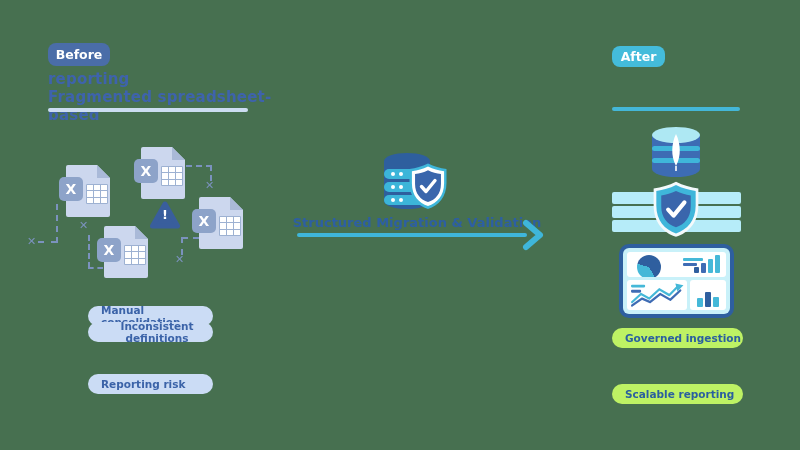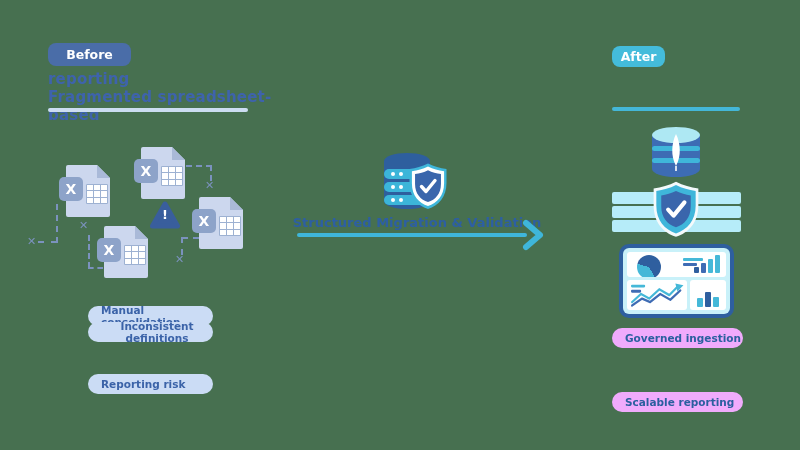--- a/index.html
+++ b/index.html
@@ -17,21 +17,21 @@
   }
   .title { font-weight:bold; font-size:15px; line-height:18px; color:#3e63ac; letter-spacing:.2px; }
   .rule { height:4px; border-radius:2px; }
 
   
   .pill {
     display:flex; align-items:center; height:20px; border-radius:10px;
     font-size:10.5px; font-weight:bold; padding-left:13px; box-sizing:border-box;
   }
   .pill-left  { background:#cbdcf5; color:#3b63a8; width:125px; }
-  .pill-right { background:#f0abfc; color:#2a5f9f; width:131px; }
+  .pill-right { background:#bef264; color:#2a5f9f; width:131px; }
 
   
   .doc { position:absolute; width:44px; height:52px; }
   .doc .page {
     position:absolute; left:0; top:0; width:44px; height:52px; background:#ccd7ee;
     border-radius:2px; clip-path:polygon(0 0,31px 0,44px 13px,44px 52px,0 52px);
   }
   .doc .fold {
     position:absolute; left:31px; top:0; width:13px; height:13px; background:#a9b9d8;
     clip-path:polygon(0 0,100% 100%,0 100%);
@@ -94,21 +94,21 @@
   .mig-label { position:absolute; left:267px; top:215px; width:300px; text-align:center;
     font-size:13px; font-weight:bold; color:#2d5fa3; }
   .warn-txt { position:absolute; left:149px; top:207px; width:32px; text-align:center;
     color:#ffffff; font-weight:bold; font-size:13px; }
 </style>
 </head>
 <body>
 
 <div class="canvas">
 
-  <div class="abs badge" style="left:48px; top:43px; width:83px; height:23px; background:#4a6da8;">Before</div>
+  <div class="abs badge" style="left:48px; top:43px; width:62px; height:23px; background:#4a6da8;">Before</div>
 
   <div class="abs title" style="left:48px; top:70px; width:230px;">
     <div>reporting</div>
     <div>Fragmented spreadsheet-based</div>
   </div>
 
   <div class="abs rule" style="left:48px; top:108px; width:200px; background:#ccddf1;"></div>
 
   <div class="doc" style="left:66px; top:165px;">
     <div class="page"></div>
@@ -297,15 +297,15 @@
         <div class="panel panel-bars">
           <i style="display:block; width:6px; height:9px;  background:#45b8d8; border-radius:1px;"></i>
           <i style="display:block; width:6px; height:15px; background:#2f5f9f; border-radius:1px;"></i>
           <i style="display:block; width:6px; height:10px; background:#45b8d8; border-radius:1px;"></i>
         </div>
       </div>
     </div>
   </div>
 
   <div class="abs pill pill-right" style="left:612px; top:328px;">Governed ingestion</div>
-  <div class="abs pill pill-right" style="left:612px; top:392px;">Scalable reporting</div>
+  <div class="abs pill pill-right" style="left:612px; top:384px;">Scalable reporting</div>
 
 </div>
 
 </body></html>

